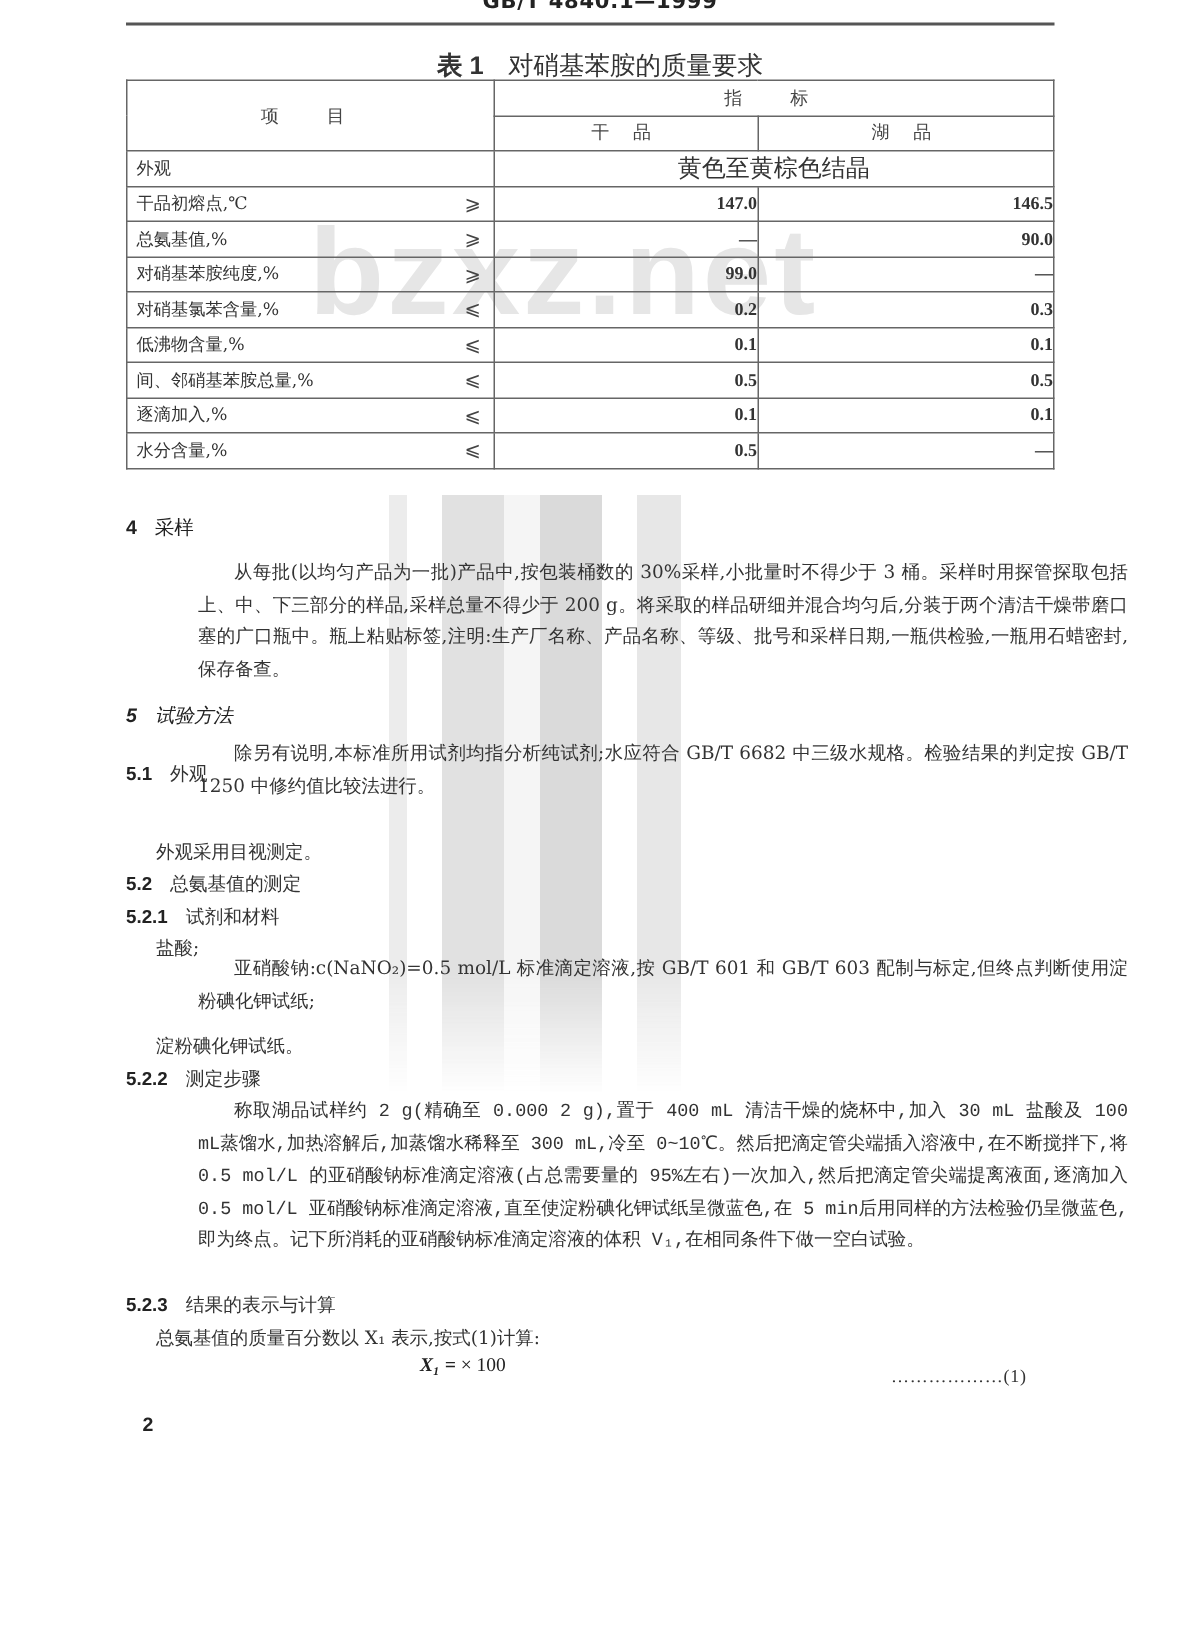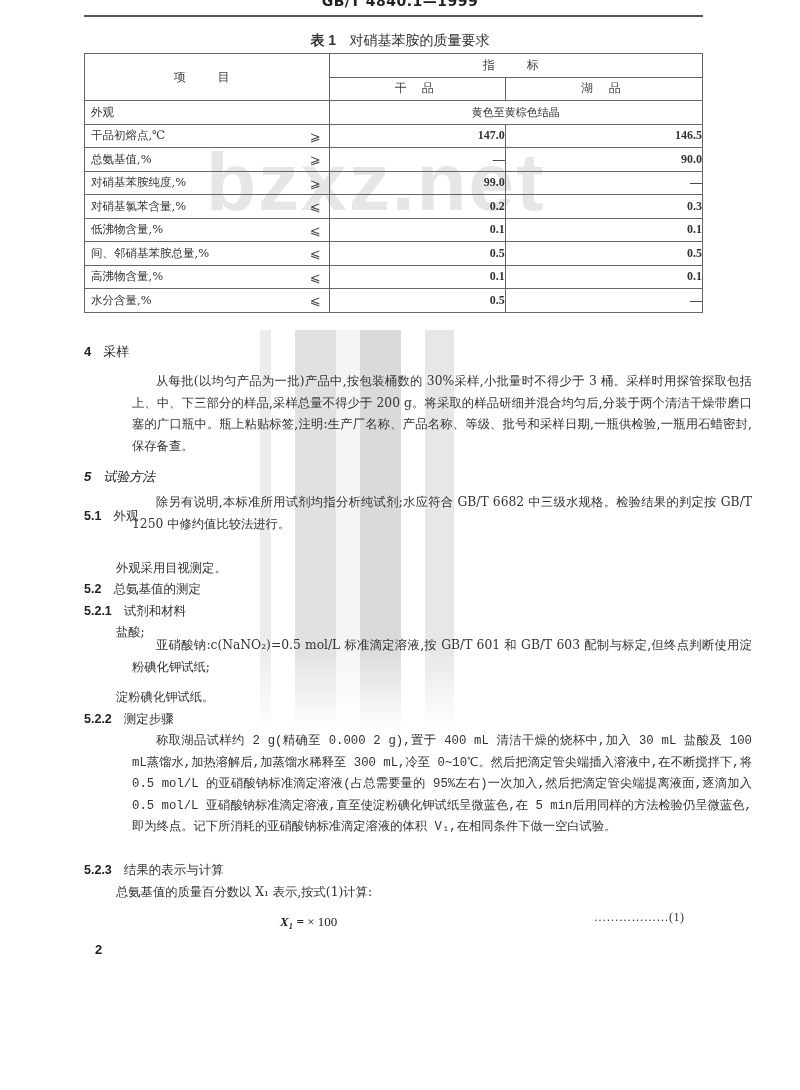--- a/index.html
+++ b/index.html
@@ -2,42 +2,42 @@
 <html><head>
 <meta charset="utf-8">
 <style>
   html, body { margin:0; padding:0; background:#ffffff; }
   body { width:800px; height:1090px; position:relative; overflow:hidden;
          font-family:"DejaVu Serif", "Liberation Serif", serif; color:#2a2a2a; }
   .abs { position:absolute; }
   .hdr { left:0; width:800px; top:-7px; text-align:center; font-family:"DejaVu Sans","Liberation Sans",sans-serif;
          font-weight:bold; font-size:14px; letter-spacing:0.5px; color:#222; }
   .hrule { left:84px; width:619px; top:15px; height:0; border-top:2px solid #555; }
-  .caption { left:0; width:800px; top:32px; text-align:center; font-size:14px; color:#333; }
+  .caption { left:0; width:800px; top:32px; text-align:center; font-size:17px; color:#333; }
   .caption b { font-family:"Liberation Sans",sans-serif; }
 
   table.spec { position:absolute; left:84px; top:53px; width:619px; border-collapse:collapse;
                font-size:11.5px; color:#333; }
   table.spec td { border:1px solid #666; height:22.5px; padding:0; vertical-align:middle; }
   table.spec .item { padding-left:6px; text-align:left; position:relative; }
   table.spec .item .op { position:absolute; right:8px; top:50%; transform:translateY(-50%); font-size:13px; color:#444; }
   table.spec .c { text-align:right; font-family:"Liberation Serif",serif; font-weight:bold; font-size:12px; }
   table.spec .hc { text-align:center; letter-spacing:10px; font-size:12px; color:#444; }
-  table.spec .span2 { text-align:center; font-size:11px; }
-  .c1 { width:242px; } .c2 { width:174px;font-family:Liberation Serif, serif; } .c3 { width:195px; }
+  table.spec .span2 { text-align:center; font-size:16px; }
+  .c1 { width:242px; } .c2 { width:174px; } .c3 { width:195px; }
 
   .sec { font-family:"Liberation Sans",sans-serif; font-weight:bold; font-size:13px; color:#222; }
   .sec .t { font-family:"DejaVu Serif",serif; font-weight:normal; margin-left:12px; }
   .sub { font-family:"Liberation Sans",sans-serif; font-weight:bold; font-size:12.5px; color:#222; }
   .sub .t { font-family:"DejaVu Serif",serif; font-weight:normal; margin-left:12px; font-size:12.5px; color:#333; }
   .p { left:84px; width:620px; font-size:12.3px; line-height:21.5px; color:#333; text-align:justify;margin-left:48px; }
   .p.ind { text-indent:24px; }
   .line { left:84px; font-size:12.3px; color:#333; white-space:nowrap; }
-  .ind1 { left:116px; }
-  .formula { left:280px; top:902px; font-size:13px; color:#222; font-family:"Liberation Serif",serif;margin-top:12px; }
+  .ind1 { left:104px; }
+  .formula { left:280px; top:902px; font-size:13px; color:#222; font-family:"Liberation Serif",serif; }
   .frac { display:inline-block; vertical-align:middle; text-align:center; }
   .frac .num { display:block; border-bottom:1px solid #333; padding:0 2px 1px; font-weight:bold; }
   .frac .den { display:block; font-weight:bold; font-style:italic; }
   .eqno { left:594px; top:910px; font-size:12px; color:#333; font-family:"Liberation Serif",serif; letter-spacing:0.5px; }
   .pageno { left:95px; top:942px; font-family:"Liberation Sans",sans-serif; font-weight:bold; font-size:13px; color:#222; }
 
   .wm { left:206px; top:135px; font-family:"Liberation Sans",sans-serif; font-weight:bold; font-size:82px;
         color:#e6e6e6; letter-spacing:2px; z-index:0; pointer-events:none; }
   .wm2 { left:230px; top:330px; width:295px; height:400px; z-index:0; pointer-events:none; opacity:0.55;
          background:
@@ -97,21 +97,21 @@
     <td class="item"><span>低沸物含量,%</span><span class="op">⩽</span></td>
     <td class="c">0.1</td>
     <td class="c">0.1</td>
   </tr>
   <tr>
     <td class="item"><span>间、邻硝基苯胺总量,%</span><span class="op">⩽</span></td>
     <td class="c">0.5</td>
     <td class="c">0.5</td>
   </tr>
   <tr>
-    <td class="item"><span>高沸物含量,%</span><span class="op">⩽</span></td>
+    <td class="item"><span>逐滴加入,%</span><span class="op">⩽</span></td>
     <td class="c">0.1</td>
     <td class="c">0.1</td>
   </tr>
   <tr>
     <td class="item"><span>水分含量,%</span><span class="op">⩽</span></td>
     <td class="c">0.5</td>
     <td class="c">—</td>
   </tr>
 </tbody>
   </table>

